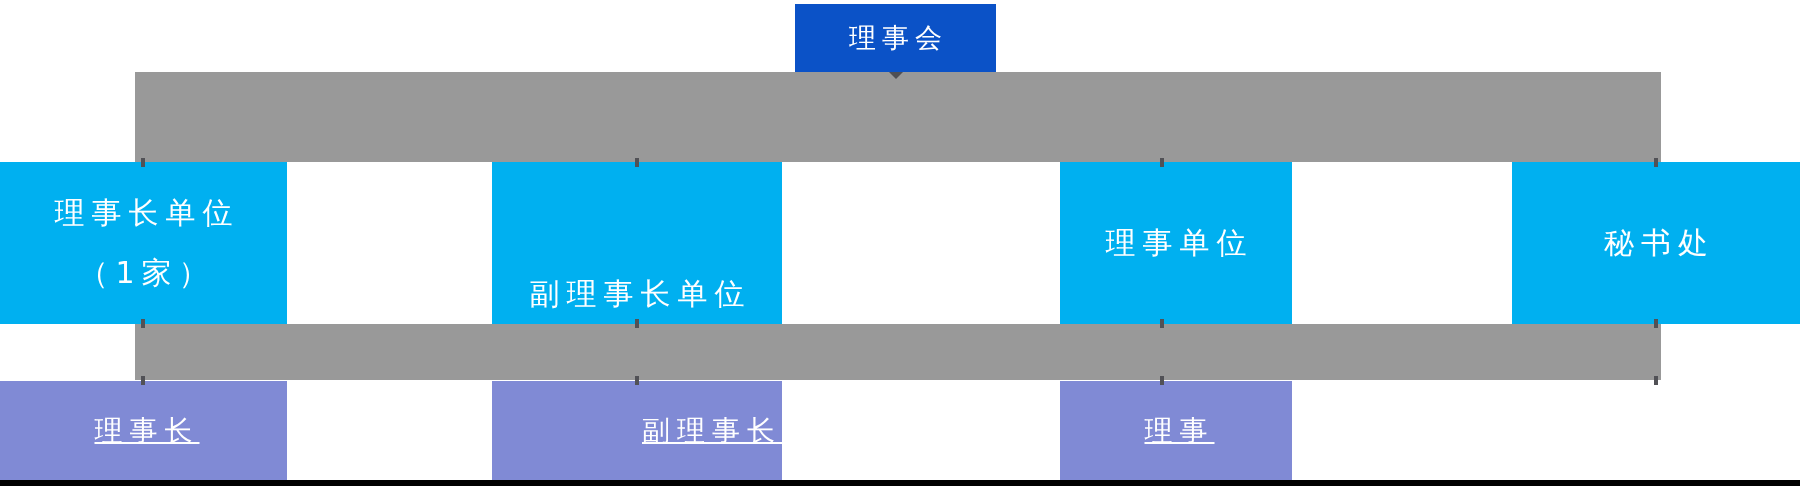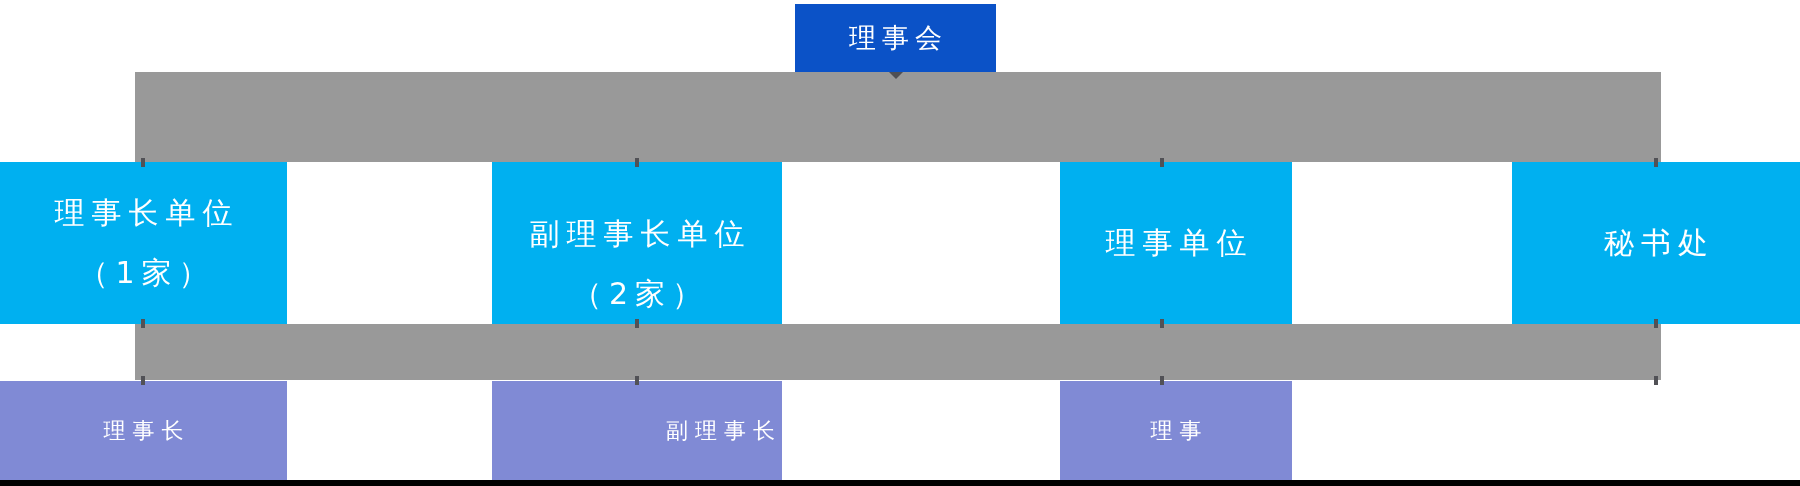--- a/index.html
+++ b/index.html
@@ -40,21 +40,21 @@
   }
   .unit .txt { font-size: 30px; line-height: 60px; letter-spacing: 7px; padding-left: 7px; white-space: nowrap; }
   .role {
     position: absolute;
     top: 381px; height: 99px;
     background: #808AD5;
     z-index: 2;
     display: flex; align-items: center; justify-content: center;
     color: #ffffff;
   }
-  .role .txt { font-size: 22px; letter-spacing: 7px; padding-left: 7px; white-space: nowrap; }
+  .role .txt { font-size: 28px; letter-spacing: 7px; padding-left: 7px; white-space: nowrap; text-decoration: underline; }
   .c0 { left: 0px;    width: 287px; }
   .c1 { left: 492px;  width: 290px; justify-content: flex-end; }
   .c2 { left: 1048px; width: 232px; margin-left: 12px; }
   .c3 { left: 1512px; width: 288px; }
   .arrow-tip {
     position: absolute;
     left: 889px; top: 72px;
     width: 0; height: 0;
     border-left: 7px solid transparent;
     border-right: 7px solid transparent;
@@ -87,21 +87,20 @@
     <span class="txt">理事会</span>
   </div>
   <div class="arrow-tip"></div>
 
   <div class="unit c0">
     <div class="txt">理事长单位</div>
     <div class="txt">（1家）</div>
   </div>
   <div class="unit c1">
     <div class="txt">副理事长单位</div>
-    <div class="txt">（2家）</div>
   </div>
   <div class="unit c2">
     <div class="txt">理事单位</div>
   </div>
   <div class="unit c3">
     <div class="txt">秘书处</div>
   </div>
 
   <div class="role c0">
     <div class="txt">理事长</div>

